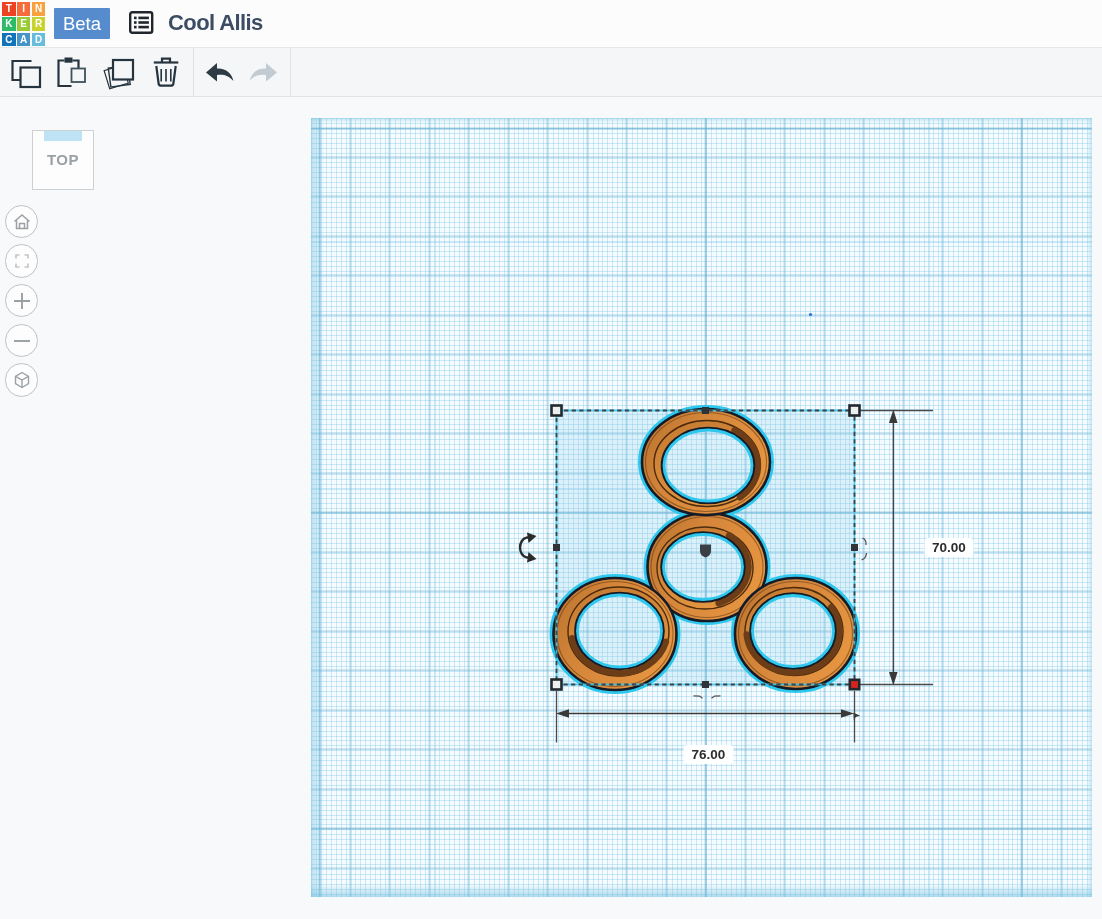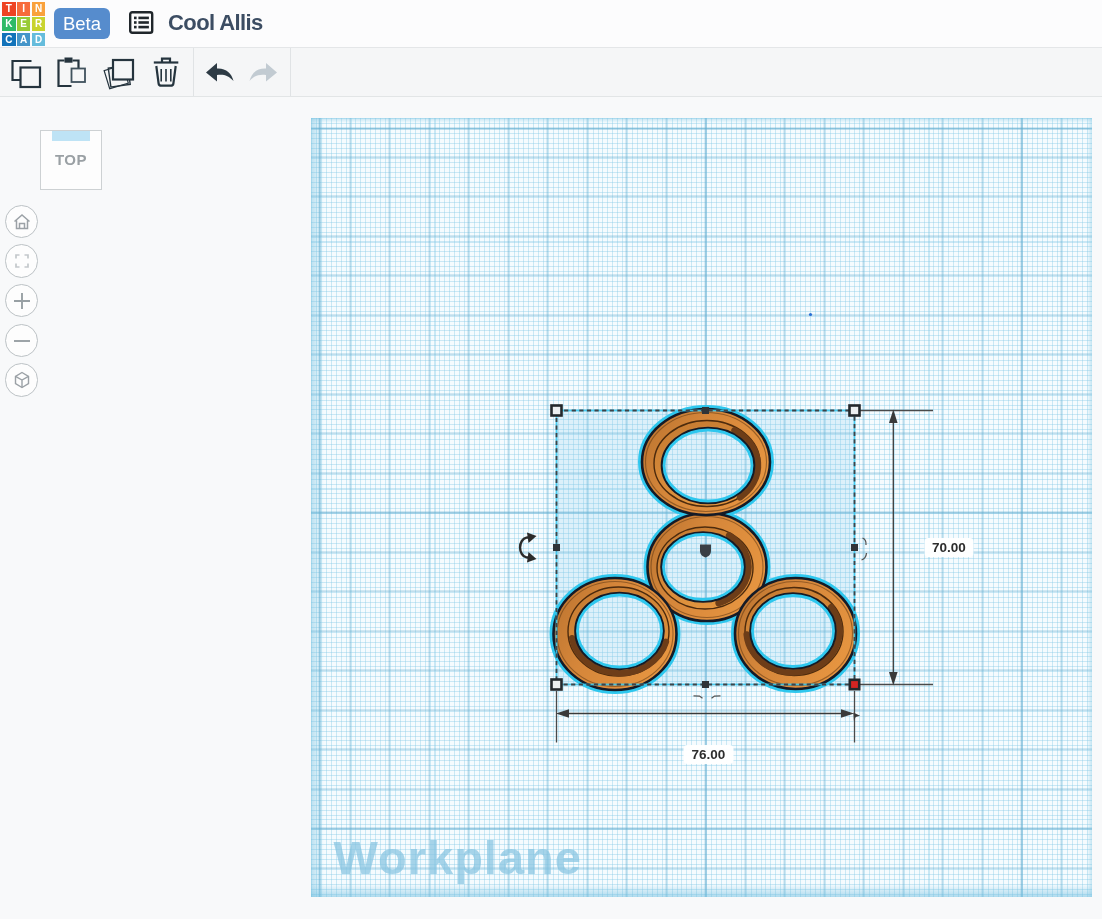--- a/index.html
+++ b/index.html
@@ -2,21 +2,21 @@
 <html><head>
 <meta charset="utf-8">
 <style>
   * { margin:0; padding:0; box-sizing:border-box; }
   html,body { width:1102px; height:919px; overflow:hidden; background:#f8f9fa; font-family:"Liberation Sans", sans-serif; }
   .abs { position:absolute; }
   
   #header { position:absolute; left:0; top:0; width:1102px; height:48px; background:#fcfcfd; border-bottom:1px solid #e4e6e8; }
   #logo { position:absolute; left:2px; top:2px; width:45px; height:45px; }
   .tile { position:absolute; width:13.6px; height:13.6px; color:#fff; font-weight:bold; font-size:10px; text-align:center; line-height:14px; }
-  #beta { position:absolute; left:54px; top:7.5px; width:56px; height:31px; background:#568ccd; border-radius:6px; color:#fff; font-size:18.5px; text-align:center; line-height:31px; }
+  #beta { position:absolute; left:54px; top:7.5px; width:56px; height:31px; background:#568ccd; border-radius:1px; color:#fff; font-size:18.5px; text-align:center; line-height:31px; }
   #title { position:absolute; left:168px; top:0; height:48px; line-height:45px; font-size:22px; font-weight:bold; color:#3c4d63; letter-spacing:-0.6px; }
   
   #toolbar { position:absolute; left:0; top:48px; width:1102px; height:49px; background:#f5f6f7; border-bottom:1px solid #e2e5e6; }
   .sep { position:absolute; top:0; width:1px; height:48px; background:#e0e3e5; }
   
   #canvas { position:absolute; left:310.5px; top:117.5px; width:781.5px; height:779.5px;
     background-color:#f5fbfe;
     background-image:
       repeating-linear-gradient(to right, rgba(95,170,205,0.6) 0 1px, transparent 1px 39.5px),
       repeating-linear-gradient(to bottom, rgba(95,170,205,0.6) 0 1px, transparent 1px 39.5px),
@@ -24,21 +24,21 @@
       repeating-linear-gradient(to bottom, rgba(130,200,230,0.38) 0 1px, transparent 1px 4.94px);
     background-position: 38.7px 0, 0 38.6px, 0 0, 0 0;
   }
   #edgeL { position:absolute; left:0; top:0; width:13px; height:100%; background:linear-gradient(to right, rgba(115,192,224,0.45), rgba(120,195,225,0)); }
   #edgeB { position:absolute; left:0; bottom:0; width:100%; height:13px; background:linear-gradient(to top, rgba(115,192,224,0.55), rgba(120,195,225,0)); }
   #edgeT { position:absolute; left:0; top:0; width:100%; height:5px; background:linear-gradient(to bottom, rgba(120,195,225,0.4), rgba(120,195,225,0)); }
   #edgeR { position:absolute; right:0; top:0; width:5px; height:100%; background:linear-gradient(to left, rgba(120,195,225,0.4), rgba(120,195,225,0)); }
   #tint { position:absolute; left:246px; top:293px; width:298px; height:274px; background:rgba(120,200,235,0.2); }
   #wptext { position:absolute; left:23px; top:712px; font-size:47px; font-weight:bold; color:rgba(135,195,224,0.72); letter-spacing:1px; }
   
-  #viewcube { position:absolute; left:40px; top:130px; width:62px; height:60px; background:#fdfdfd; border:1px solid #cdd1d3; }
+  #viewcube { position:absolute; left:32px; top:130px; width:62px; height:60px; background:#fdfdfd; border:1px solid #cdd1d3; }
   #viewcube .strip { position:absolute; left:11px; top:0; width:38px; height:9.5px; background:#bee3f5; }
   #viewcube .lbl { position:absolute; left:0; top:20px; width:100%; text-align:center; font-size:15px; font-weight:bold; color:#9aa0a4; letter-spacing:0.5px; }
   .cbtn { position:absolute; left:4.8px; width:33.5px; height:33.5px; border-radius:50%; background:#fdfdfd; border:1px solid #bcc2c5; }
   .cbtn svg { position:absolute; left:0; top:0; }
 </style>
 </head>
 <body>
 <div id="header">
   <div id="logo">
     <div class="tile" style="left:0;top:0;background:#ee4323">T</div>
@@ -100,21 +100,20 @@
 
     <path d="M277 24.5 l-11 -9.5 v5.5 c-9 -0.5 -14.5 4.5 -16.5 12.5 c5 -5.5 10 -7 16.5 -6 v6.5 z" fill="#c2cbd2"></path>
   </svg>
 </div>
 <div id="canvas">
   <div id="edgeT"></div>
     <div id="edgeR"></div>
     <div id="edgeL"></div>
     <div id="edgeB"></div>
   <div id="tint"></div>
-  <div id="wptext">Workplane</div>
 </div>
 
 <div id="viewcube">
     <div class="strip"></div>
     <div class="lbl">TOP</div>
   </div>
 
 <div class="cbtn" style="top:204.5px">
   <svg width="32" height="32" viewBox="0 0 32 32" fill="none" stroke="#9ba1a6" stroke-width="1.5">
     <path d="M8.5 15.5 L16 9 l7.5 6.5 M10.5 14.5 v8 h11 v-8"></path>

